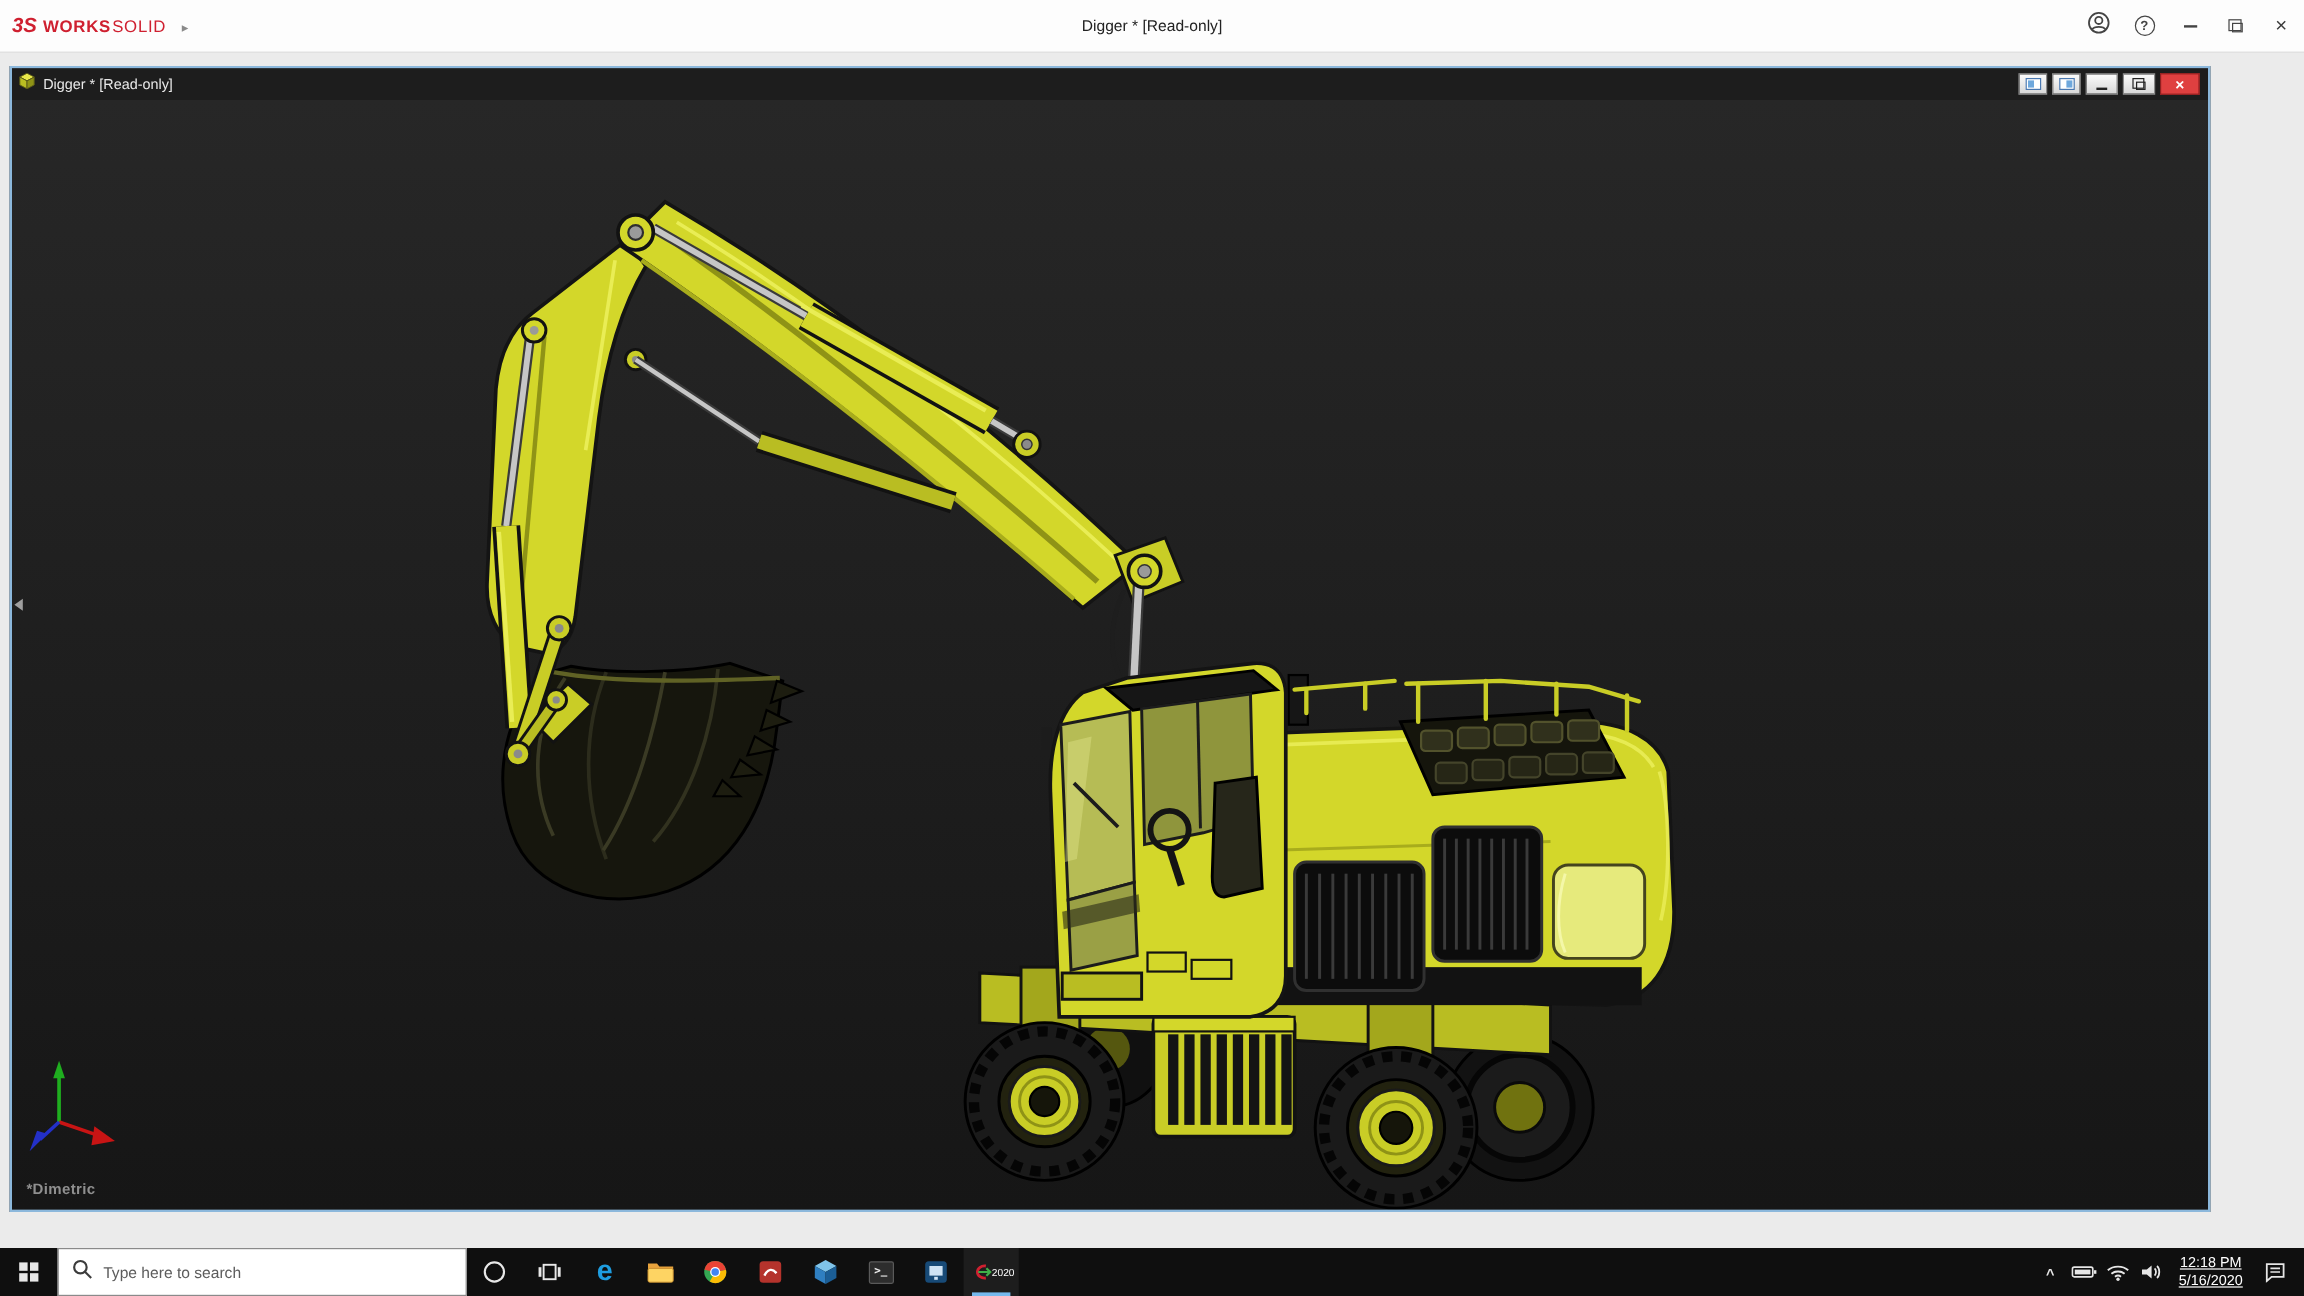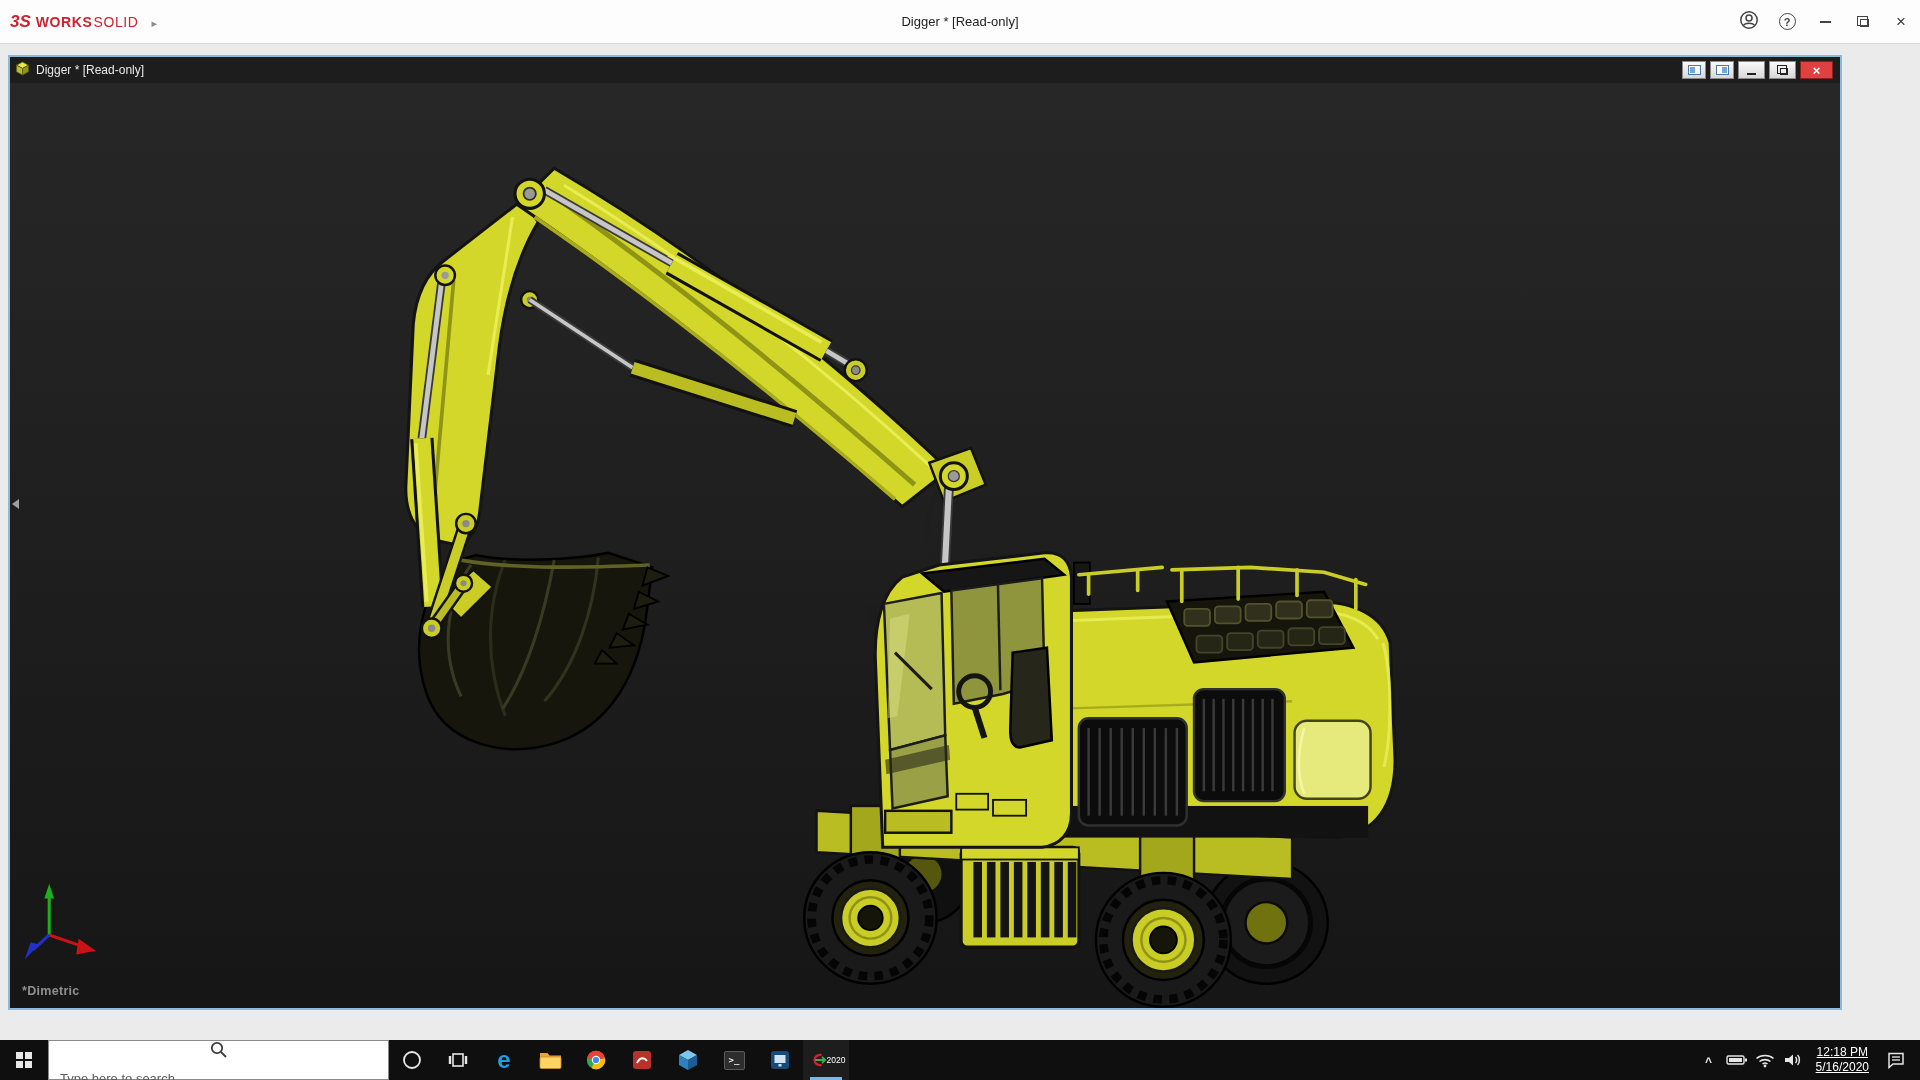--- a/index.html
+++ b/index.html
@@ -43,21 +43,21 @@
   .viewport{flex:1 1 auto;position:relative;overflow:hidden;}
   svg.scene{position:absolute;inset:0;width:100%;height:100%;display:block;}
   .view-label{position:absolute;left:12px;bottom:10px;color:#8f8f8f;font-size:12.5px;font-weight:600;letter-spacing:.3px;}
   .panel-arrow{position:absolute;left:2px;top:45%;width:0;height:0;border-top:5px solid transparent;border-bottom:5px solid transparent;border-right:7px solid #9f9f9f;}
 
   
   .taskbar{height:40px;flex:0 0 auto;background:#0f0f0f;display:flex;align-items:stretch;}
   .start{width:48px;display:flex;align-items:center;justify-content:center;}
   .winlogo{display:grid;grid-template-columns:7px 7px;grid-template-rows:7px 7px;gap:2px;}
   .winlogo span{background:#e8e8e8;}
-  .searchbox{width:341px;background:#fff;border:1px solid #8a8a8a;display:flex;align-items:center;gap:9px;padding:0 11px;flex-direction:column;}
+  .searchbox{width:341px;background:#fff;border:1px solid #8a8a8a;display:flex;align-items:center;gap:9px;padding:0 11px;}
   .searchbox input{border:none;outline:none;background:transparent;font-size:13px;color:#444;width:100%;font-family:"Liberation Sans",sans-serif;}
   .searchbox input::placeholder{color:#5c5c5c;opacity:1;}
   .tb-icon{width:46px;display:flex;align-items:center;justify-content:center;position:relative;}
   .edge-e{color:#1e9de0;font-size:24px;font-weight:bold;line-height:24px;}
   .cmd-box{width:21px;height:19px;background:#2d2d2d;border:1px solid #5a5a5a;border-radius:2px;color:#efefef;font-size:9px;font-weight:bold;display:flex;align-items:center;justify-content:center;font-family:"DejaVu Sans Mono",monospace;}
   .sw-btn{background:#1d1d1d;}
   .sw-stack{display:flex;flex-direction:row;align-items:center;line-height:9px;}
   .sw-year{color:#fff;font-size:8.5px;}
   .active-bar{position:absolute;left:7px;right:7px;bottom:0;height:3px;background:#76b9ed;}
   .tray{margin-left:auto;display:flex;align-items:center;}

